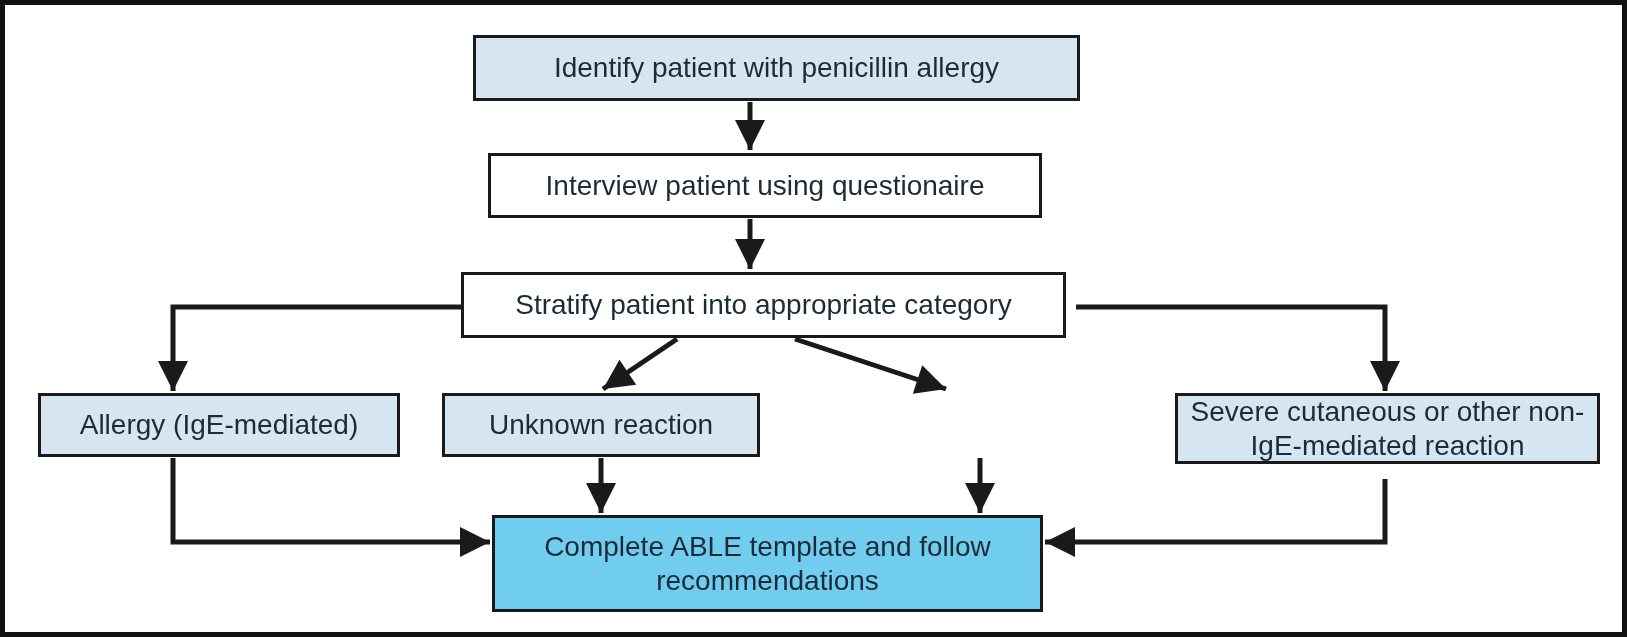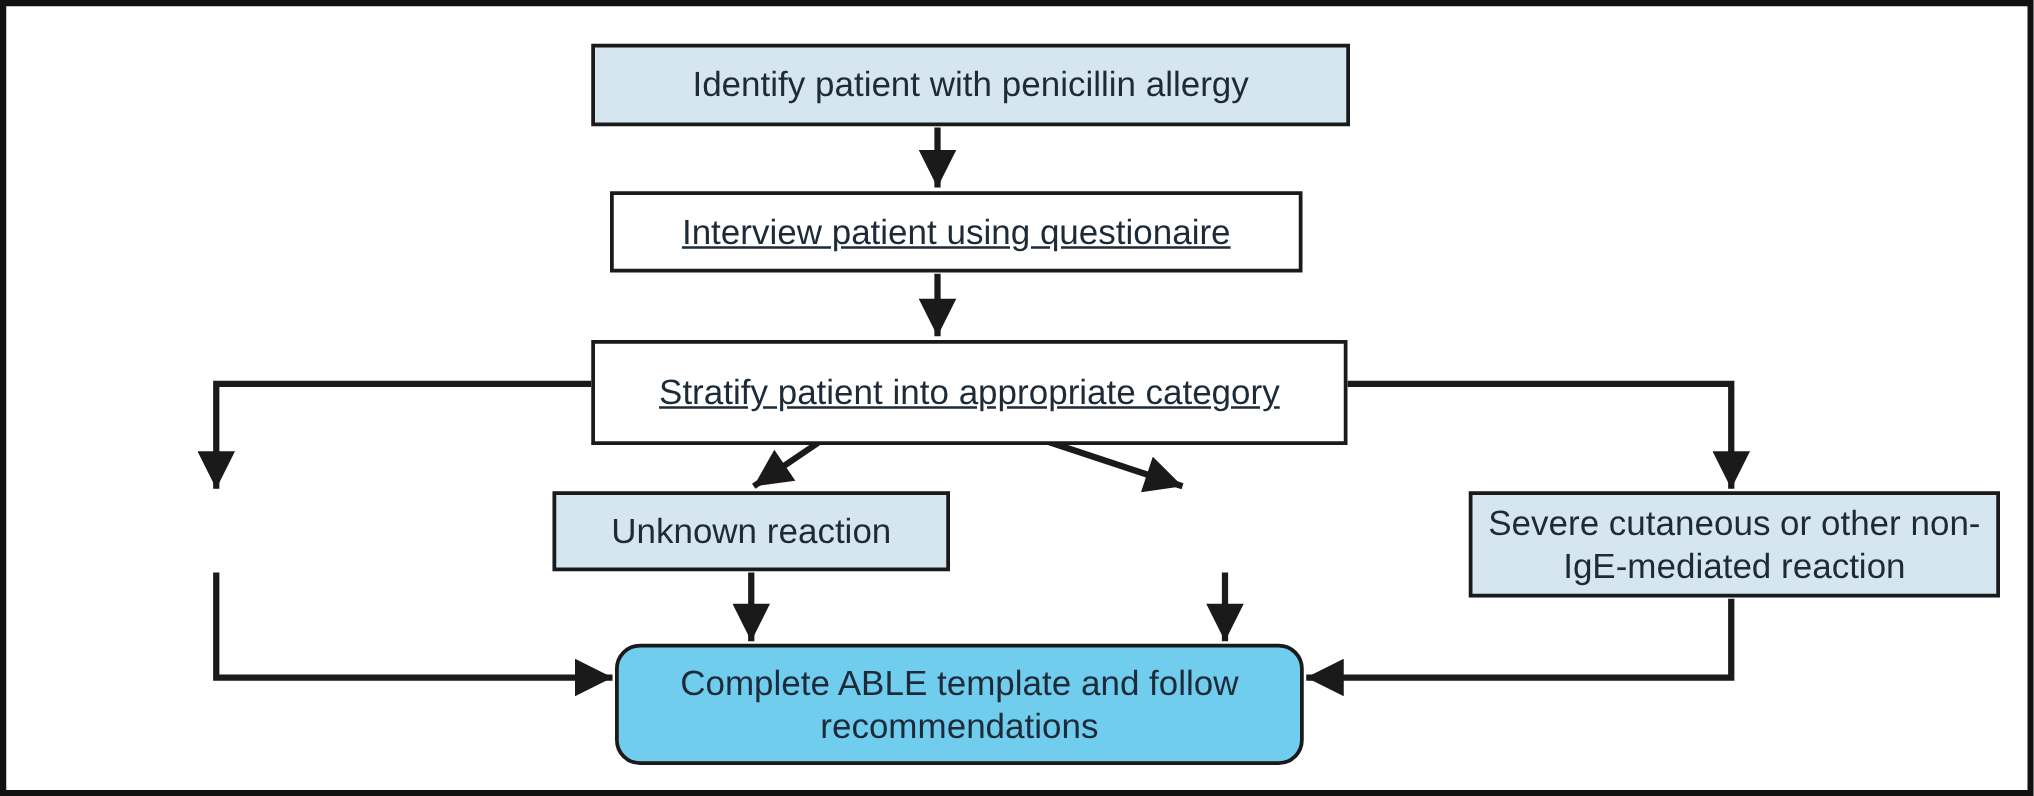--- a/index.html
+++ b/index.html
@@ -36,32 +36,32 @@
     display: flex;
     align-items: center;
     justify-content: center;
     text-align: center;
     font-size: 28px;
     line-height: 1.18;
     color: var(--text, #1d2b38);
     padding: 2px 10px;
   }
   .fill-light    { background: var(--light_blue_fill, #d5e6f0); }
-  .fill-white    { background: #ffffff; text-decoration: underline; }
+  .fill-white    { background: #ffffff; }
   .fill-highlight{ background: var(--highlight_fill, #70cdee); }
 
   
   .n-identify { left: 468px;  top: 30px;  width: 607px; height: 66px; }
   .n-interview{ left: 483px;  top: 148px; width: 554px; height: 65px; }
-  .n-stratify { left: 468px;  top: 267px; width: 605px; height: 84px; }
+  .n-stratify { left: 456px;  top: 267px; width: 605px; height: 66px; }
   .n-allergy  { left: 33px;   top: 388px; width: 362px; height: 64px; }
   .n-unknown  { left: 437px;  top: 388px; width: 318px; height: 64px; text-align: right; }
   .n-adverse  { left: 840px;  top: 388px; width: 270px; height: 64px; }
-  .n-severe   { left: 1170px; top: 388px; width: 425px; height: 85px; }
-  .n-complete { left: 487px;  top: 510px; width: 551px; height: 97px; border-radius: 20px; }
+  .n-severe   { left: 1170px; top: 388px; width: 425px; height: 71px; }
+  .n-complete { left: 487px;  top: 510px; width: 551px; height: 97px; }
 </style>
 </head>
 <body>
 
 <div class="canvas">
 
   <svg class="edges" width="1627" height="637" viewBox="0 0 1627 637">
     <defs>
       <marker id="arrowhead" viewBox="0 0 10 10" refX="10" refY="5" markerWidth="6.4" markerHeight="6" orient="auto-start-reverse">
         <path d="M0,0 L10,5 L0,10 z" fill="#1a1a1a"></path>
@@ -84,20 +84,23 @@
   </div>
 
   <div class="node fill-white n-interview">
     <span>Interview patient using questionaire</span>
   </div>
 
   <div class="node fill-white n-stratify">
     <span>Stratify patient into appropriate category</span>
   </div>
 
+  <div class="node fill-light n-allergy">
+    <span>Allergy (IgE-mediated)</span>
+  </div>
 
   <div class="node fill-light n-unknown">
     <span>Unknown reaction</span>
   </div>
 
 
   <div class="node fill-light n-severe">
     <span>Severe cutaneous or other non-IgE-mediated reaction</span>
   </div>
 

